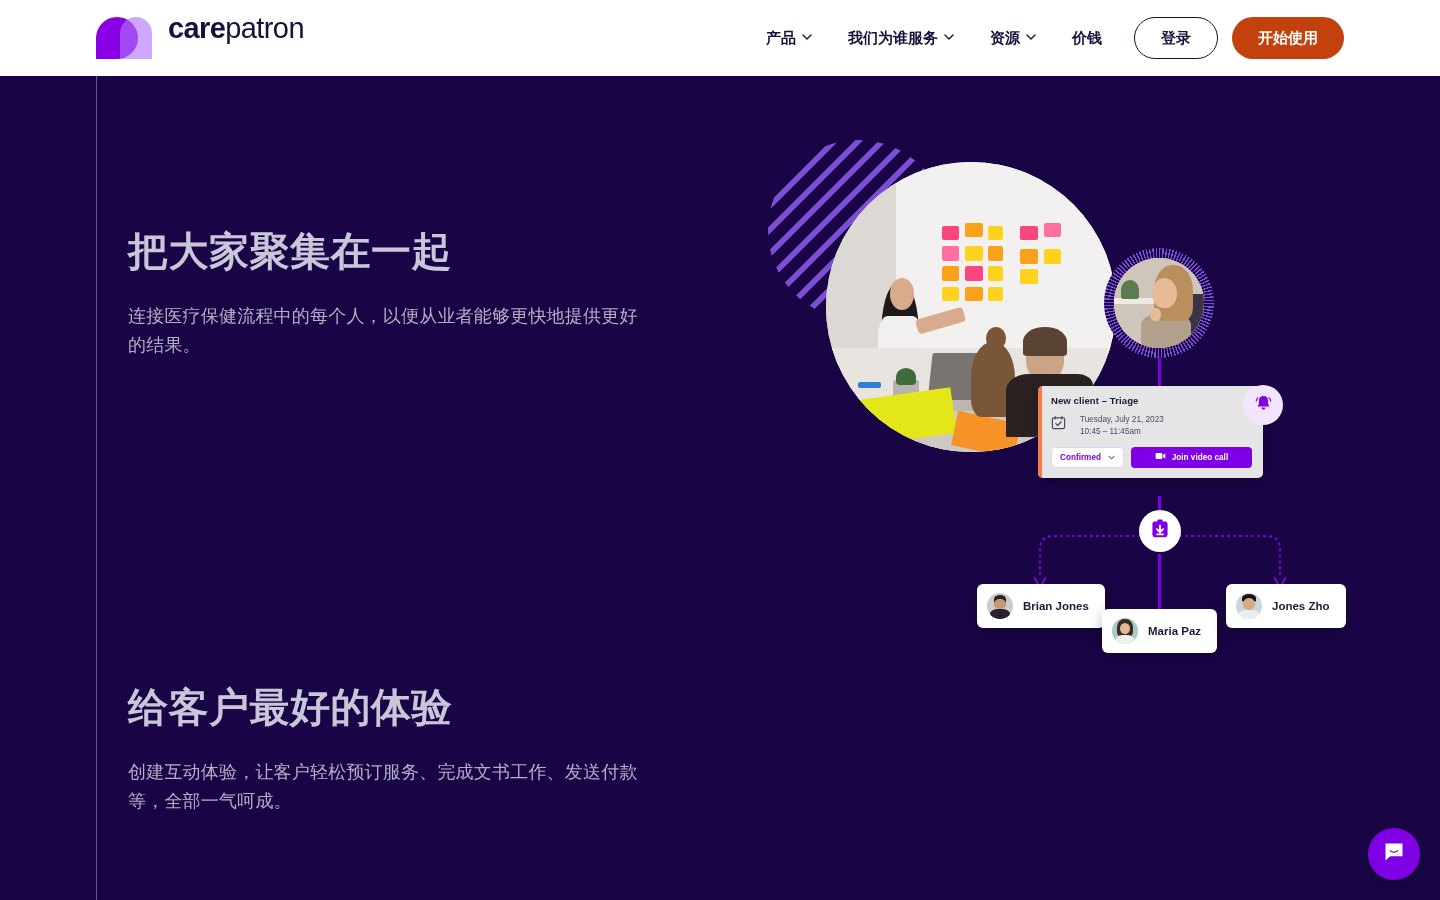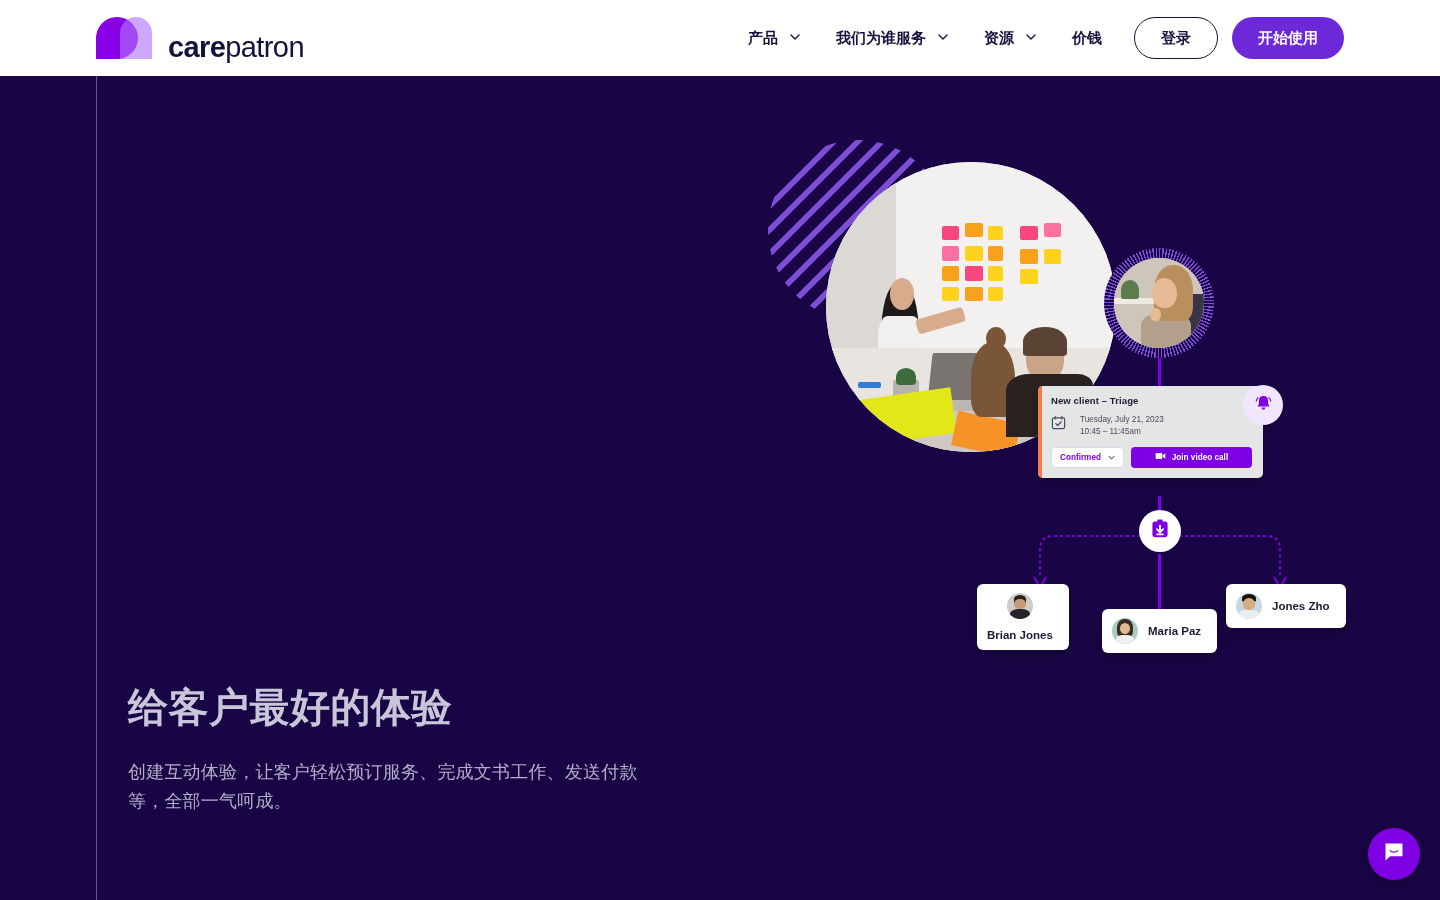--- a/index.html
+++ b/index.html
@@ -13,21 +13,21 @@
   
   .header {
     position: absolute; top: 0; left: 0;
     width: 1440px; height: 76px;
     background: #ffffff;
     display: flex; align-items: center;
     z-index: 50;
   }
   .logo-wrap {
     position: absolute; left: 96px; top: 14px;
-    display: flex; align-items: flex-end; gap: 10px;
+    display: flex; align-items: flex-start; gap: 10px;
     cursor: pointer;
   }
   .logo-mark { position: relative; width: 62px; height: 48px; }
   .logo-mark .blob-dark {
     position: absolute; left: 0; top: 3px;
     width: 42px; height: 42px;
     background: #8a00e6;
     border-radius: 21px 21px 21px 0;
   }
   .logo-mark .blob-light {
@@ -38,41 +38,41 @@
   }
   .logo-text { font-size: 29px; letter-spacing: -0.6px; color: #12123d; line-height: 1; }
   .logo-text .b { font-weight: 700; }
   .logo-text .r { font-weight: 400; }
 
   .nav {
     position: absolute; right: 96px; top: 0; height: 76px;
     display: flex; align-items: center; gap: 0;
   }
   .nav-item {
-    display: flex; align-items: center; gap: 12px;
+    display: flex; align-items: center; gap: 6px;
     font-size: 15px; font-weight: 600; color: #16123c;
     padding: 0 18px; cursor: pointer; white-space: nowrap;
   }
   .caret { display: inline-block; width: 10px; height: 10px; position: relative; top: -1px; }
   .caret svg { display: block; }
   .btn-login {
     margin-left: 14px;
     border: 1.6px solid #16123c; border-radius: 999px;
     padding: 0 26px; height: 42px;
     display: flex; align-items: center; justify-content: center;
     font-size: 15px; font-weight: 700; color: #16123c;
     background: #fff; cursor: pointer; white-space: nowrap;
   }
   .btn-cta {
     margin-left: 14px;
     border: none; border-radius: 999px;
     padding: 0 26px; height: 42px;
     display: flex; align-items: center; justify-content: center;
     font-size: 15px; font-weight: 700; color: #ffffff;
-    background: #6d28d9; cursor: pointer; white-space: nowrap;
+    background: #c2410c; cursor: pointer; white-space: nowrap;
   }
 
   
   .stage {
     position: absolute; left: 0; top: 76px;
     width: 1440px; height: 824px;
     background: #190545;
     overflow: hidden;
   }
   .vline {
@@ -207,21 +207,21 @@
 
   .person-card {
     position: absolute;
     background: #ffffff; border-radius: 6px;
     box-shadow: 0 4px 14px rgba(0,0,0,0.25);
     display: flex; align-items: center; gap: 10px;
     padding: 9px 16px 9px 10px;
     cursor: pointer;
   }
   .person-card .pname { font-size: 11.5px; font-weight: 700; color: #1b1b3a; white-space: nowrap; }
-  .pc-1 { left: 217px; top: 448px; flex-direction: column; }
+  .pc-1 { left: 217px; top: 448px; }
   .pc-2 { left: 342px; top: 473px; }
   .pc-3 { left: 466px; top: 448px; }
   .pavatar { width: 26px; height: 26px; border-radius: 50%; overflow: hidden; position: relative; flex: none; }
   .pav-b { background: #cfcbc6; }
   .pav-b .h { position:absolute; left:26%; top:8%; width:48%; height:34%; background:#2b2320; border-radius:50% 50% 20% 20%; }
   .pav-b .f { position:absolute; left:28%; top:22%; width:44%; height:40%; background:#c69a76; border-radius:50%; }
   .pav-b .bd{ position:absolute; left:10%; top:62%; width:80%; height:46%; background:#26222e; border-radius:40% 40% 0 0; }
   .pav-m { background: #a9cbc2; }
   .pav-m .h { position:absolute; left:20%; top:4%; width:60%; height:70%; background:#3a2b23; border-radius:46% 46% 30% 30%; }
   .pav-m .f { position:absolute; left:31%; top:20%; width:38%; height:42%; background:#e3b894; border-radius:50%; }
@@ -291,20 +291,24 @@
 
     <div class="btn-login">登录</div>
     <div class="btn-cta">开始使用</div>
   </div>
 </div>
 
 <div class="stage">
 
   <div class="vline"></div>
 
+  <div class="copy-1">
+    <div class="headline">把大家聚集在一起</div>
+    <div class="subcopy">连接医疗保健流程中的每个人，以便从业者能够更快地提供更好的结果。</div>
+  </div>
 
   <div class="copy-2">
     <div class="headline">给客户最好的体验</div>
     <div class="subcopy">创建互动体验，让客户轻松预订服务、完成文书工作、发送付款等，全部一气呵成。</div>
   </div>
 
   <div class="illo">
 
     <div class="stripes"></div>
 

